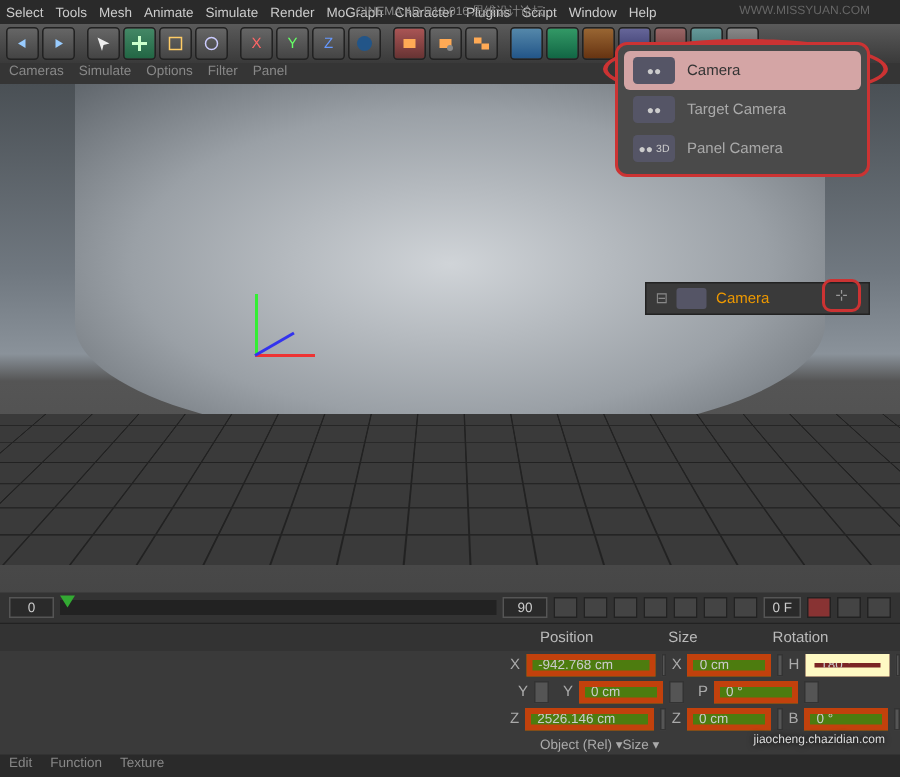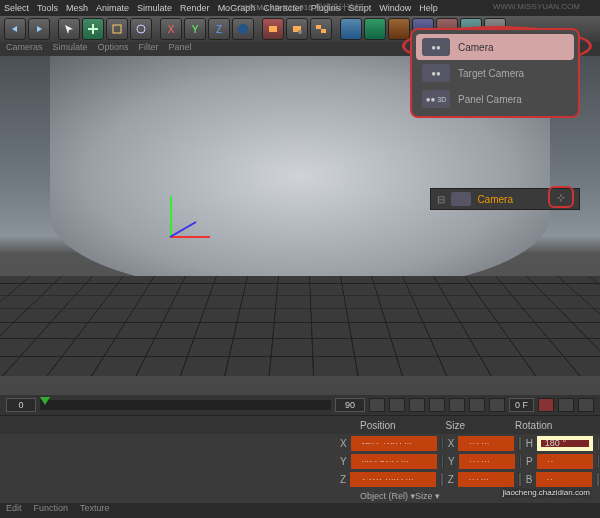--- a/index.html
+++ b/index.html
@@ -35,22 +35,22 @@
 .obj-panel { position: absolute; top: 188px; right: 20px; width: 150px; background: #3a3a3a; border: 1px solid #222; display: flex; align-items: center; padding: 3px 6px; gap: 6px; }
 .obj-panel .cam-label { color: #e90; font-size: 10px; }
 .obj-panel .cam-icon { width: 20px; height: 14px; background: #556; border-radius: 2px; }
 .obj-tag { position: absolute; top: 186px; right: 26px; width: 26px; height: 22px; border: 2px solid #c33; border-radius: 6px; display: flex; align-items: center; justify-content: center; }
 .obj-tag span { font-size: 10px; color: #999; }
 
 .coord-panel { position: absolute; bottom: 15px; left: 0; right: 0; height: 88px; background: #3a3a3a; border-top: 1px solid #222; }
 .coord-head { display: flex; height: 18px; background: #333; align-items: center; padding-left: 360px; gap: 50px; font-size: 10px; color: #bbb; }
 .coord-row { display: flex; align-items: center; height: 18px; padding-left: 340px; gap: 4px; }
 .coord-label { width: 12px; text-align: right; color: #aaa; font-size: 10px; }
-.coord-input { width: 86px; height: 15px; background: #c2410c; border: 7px solid #c2410c; color: #ccc; font-size: 9px; padding: 0 4px; }
-.coord-input.hl { background: #7a2525; border: 4px solid #fef9c3; }
+.coord-input { width: 86px; height: 15px; background: #4d7c0f; border: 4px solid #c2410c; color: #ccc; font-size: 9px; padding: 0 4px; }
+.coord-input.hl { background: #7a2525; border: 6px solid #fef9c3; }
 .spinner { width: 10px; height: 15px; background: #555; border: 1px solid #333; }
 .coord-foot { display: flex; padding-left: 360px; height: 16px; align-items: center; font-size: 9px; }
 
 .timeline { position: absolute; bottom: 103px; left: 0; right: 0; height: 20px; background: #333; display: flex; align-items: center; padding: 0 6px; gap: 4px; }
 .tl-track { flex: 1; height: 10px; background: #222; position: relative; }
 .tl-mark { position: absolute; left: 0; top: -3px; width: 0; height: 0; border-left: 5px solid transparent; border-right: 5px solid transparent; border-top: 8px solid #3a3; }
 .tl-field { width: 30px; height: 14px; background: #2a2a2a; border: 1px solid #555; color: #ccc; font-size: 9px; text-align: center; }
 .tl-btn { width: 16px; height: 14px; background: #444; border: 1px solid #222; }
 
 .bottom-tabs { position: absolute; bottom: 0; left: 0; right: 0; height: 15px; background: #2a2a2a; display: flex; padding: 0 6px; gap: 12px; font-size: 9px; color: #888; }
@@ -227,21 +227,20 @@
       <div class="spinner"></div>
     <span class="coord-label">X</span>
     <input class="coord-input" style="width: 56px;" value="0 cm">
       <div class="spinner"></div>
     <span class="coord-label">H</span>
     <input class="coord-input hl" style="width: 56px;" value="180 °">
       <div class="spinner"></div>
   </div>
   <div class="coord-row">
     <span class="coord-label">Y</span>
-    <input class="coord-input" value="465.924 cm" style="">
       <div class="spinner"></div>
     <span class="coord-label">Y</span>
     <input class="coord-input" style="width: 56px;" value="0 cm">
       <div class="spinner"></div>
     <span class="coord-label">P</span>
     <input class="coord-input" style="width: 56px;" value="0 °">
       <div class="spinner"></div>
   </div>
   <div class="coord-row">
     <span class="coord-label">Z</span>

